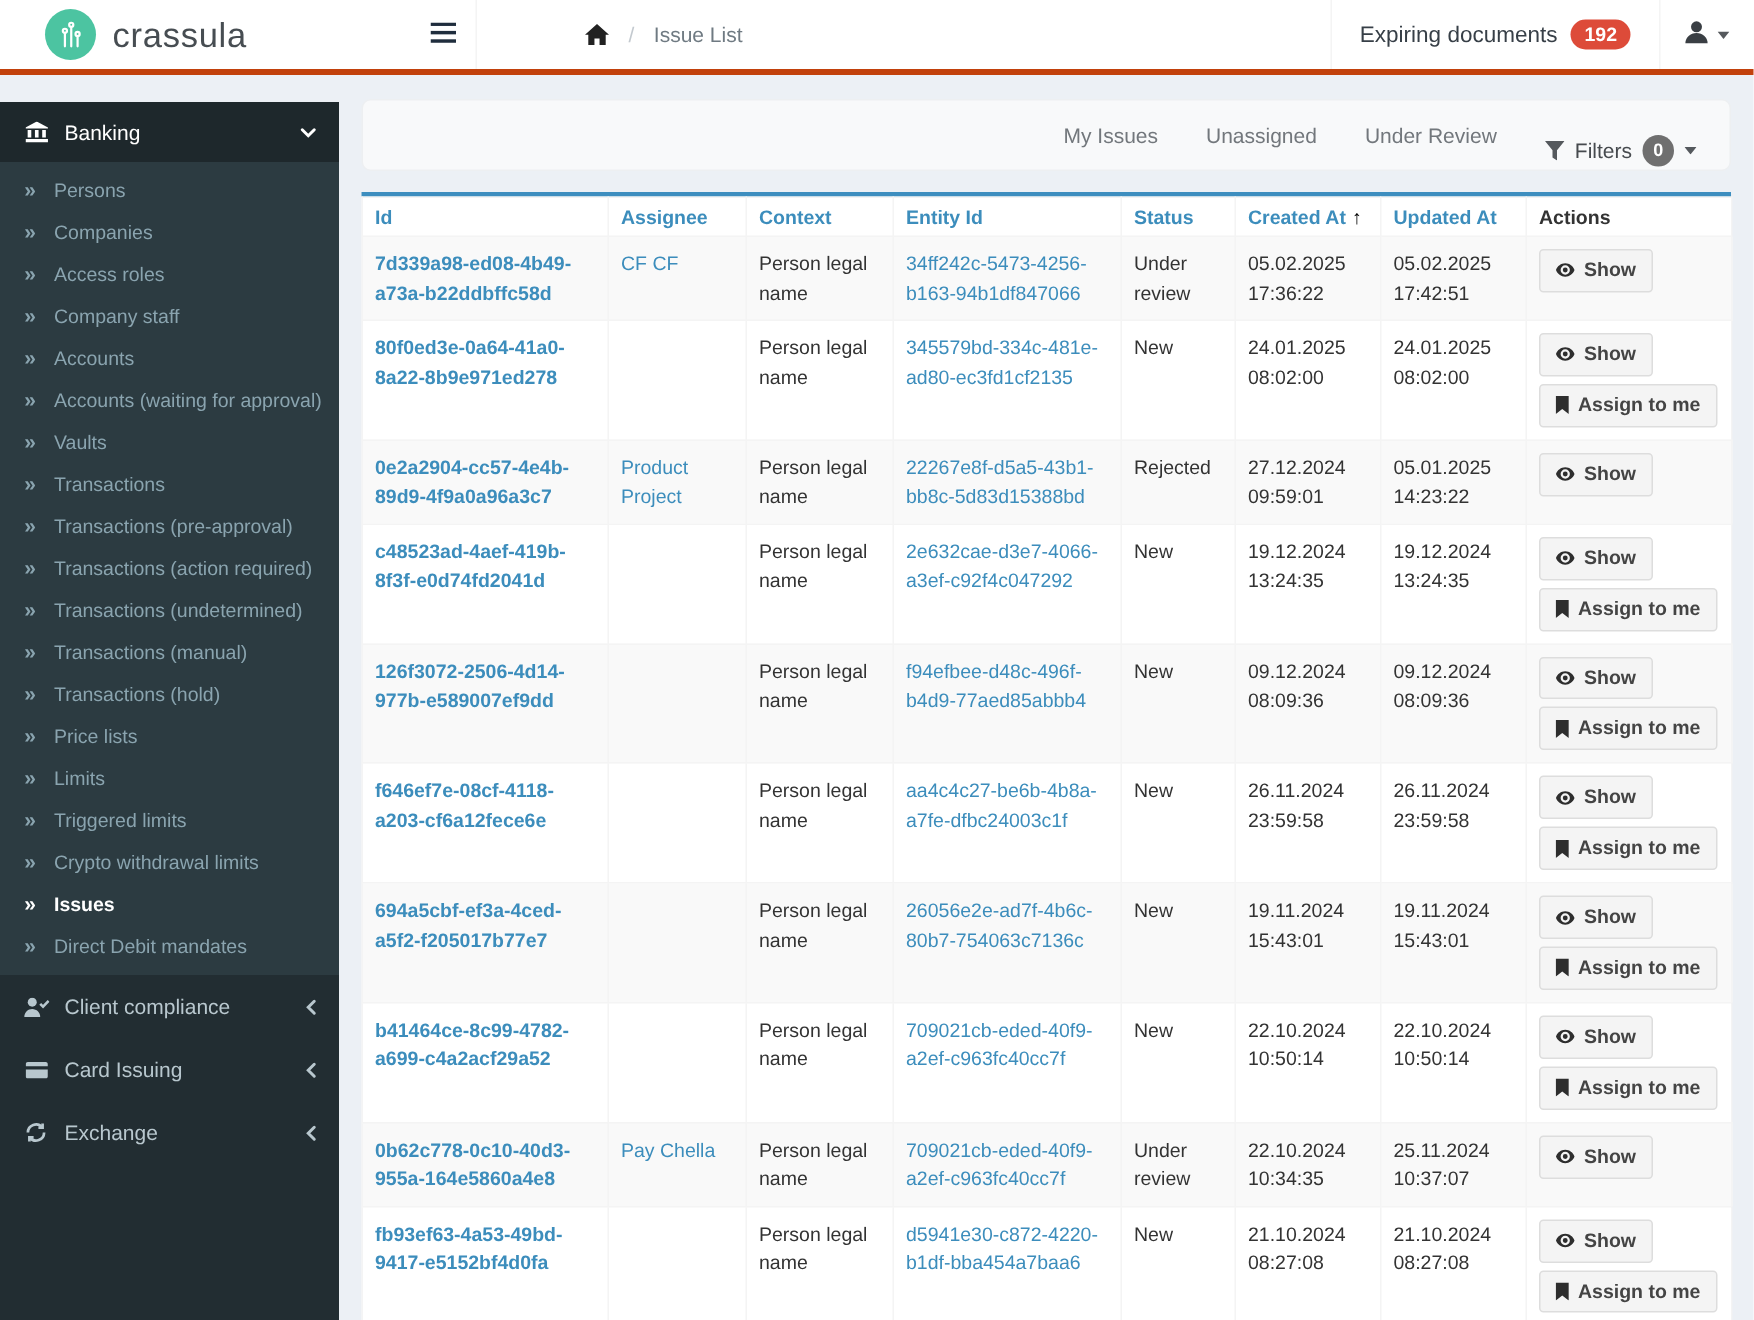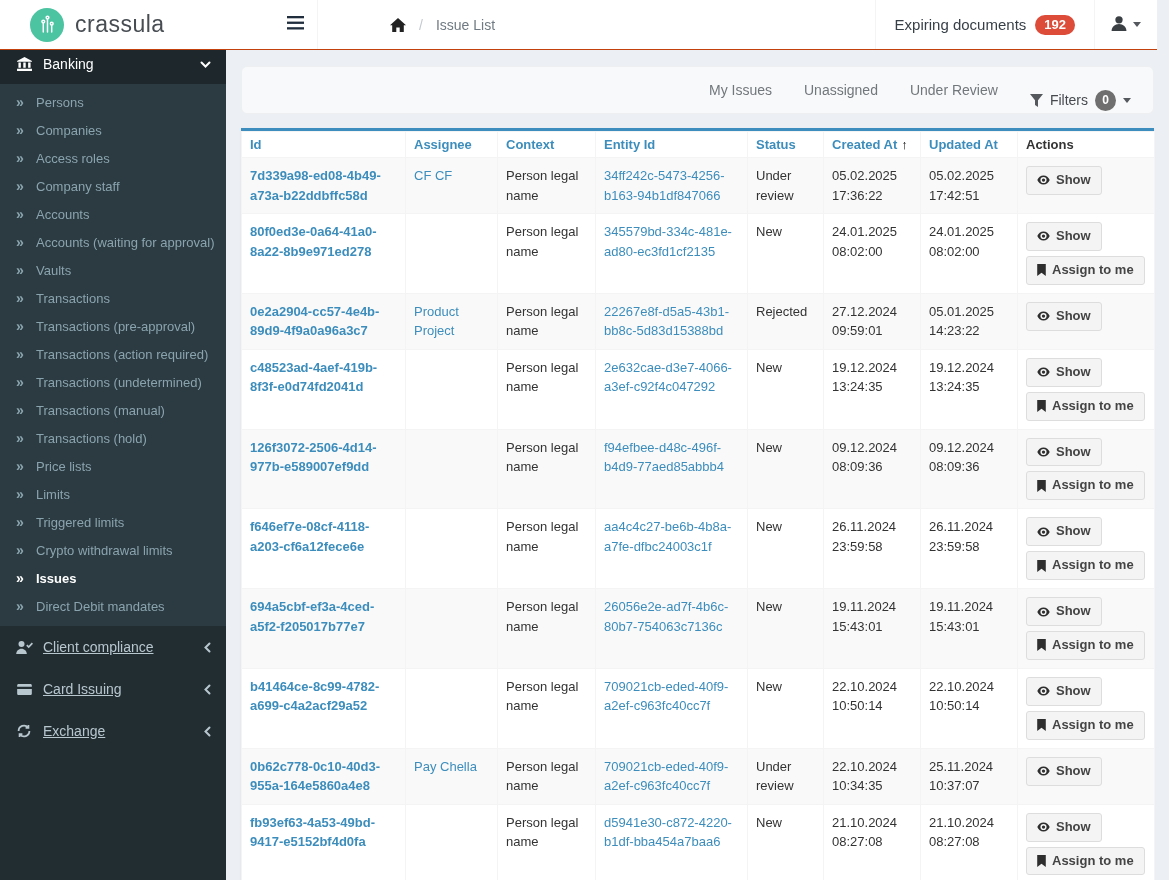--- a/index.html
+++ b/index.html
@@ -5,54 +5,54 @@
   * { box-sizing: border-box; }
   html,body { margin:0; padding:0; }
   body {
     width:1169px; height:880px; overflow:hidden;
     font-family:"Liberation Sans","DejaVu Sans",sans-serif;
     font-size:14px; color:#333; background:#ecf0f5;
   }
   a { text-decoration:none; cursor:pointer; }
 
   
-  .navbar { position:fixed; top:0; left:0; right:12px; height:50px; background:#fff;
-    display:flex; align-items:stretch; z-index:20; border-bottom:1px solid #c2410c;gap:48px; }
+  .navbar { position:fixed; top:0; left:0; right:0; height:50px; background:#fff;
+    display:flex; align-items:stretch; z-index:20; border-bottom:4px solid #c2410c;gap:48px; }
   .brand { width:226px; flex:0 0 226px; display:flex; align-items:center; gap:11px;
     padding-left:30px; background:#fff; }
   .logo-circle { width:34px; height:34px; border-radius:50%; background:#4cc4a1;
     display:flex; align-items:center; justify-content:center; }
   .brand-text { font-size:23px; color:#474d52; letter-spacing:.5px; }
   .hamburger { width:44px; background:none; border:none; border-right:1px solid #f4f4f4;
     display:flex; align-items:center; justify-content:center; color:#1f2d3d; cursor:pointer; }
   .breadcrumb { display:flex; align-items:center; gap:13px; padding-left:24px; }
   .breadcrumb .home { color:#222; display:flex; align-items:center; }
   .breadcrumb .sep { color:#c3c9cf; }
   .breadcrumb .bc-page { color:#6f7a82; }
   .nav-right { margin-left:auto; display:flex; align-items:stretch; }
   .expiring { display:flex; align-items:center; gap:9px; padding:0 19px;
     border-left:1px solid #f4f4f4; border-right:1px solid #f4f4f4; color:#373f47; font-size:15px; }
   .badge-red { background:#dd4b39; color:#fff; font-size:13px; font-weight:bold;
     border-radius:10px; padding:2px 9px; line-height:16px; }
   .user-menu { width:62px; background:none; border:none; cursor:pointer;
     display:flex; align-items:center; justify-content:center; gap:6px; color:#3a3f44; }
 
   
-  .sidebar { position:fixed; top:44px; left:0; bottom:0; width:226px; background:#222d32; z-index:15; }
+  .sidebar { position:fixed; top:68px; left:0; bottom:0; width:226px; background:#222d32; z-index:15; }
   .menu-header { display:flex; align-items:center; gap:10px; padding:12px 15px;
     background:#1e282c; color:#fff; font-size:14px; }
   .menu-header .sic { width:18px; display:flex; justify-content:center; }
   .menu-header .chev { margin-left:auto; display:flex; }
   .submenu { background:#2c3b41; padding:4px 0 6px 0; }
   .sub-item { display:flex; align-items:center; gap:8px; padding:6px 4px 6px 12px;
     color:#8aa4af; font-size:13px; white-space:nowrap; overflow:hidden; }
   .sub-item .dbl { width:16px; text-align:center; font-weight:bold; font-size:14px; flex:0 0 16px; }
   .sub-item.active { color:#fff; font-weight:bold; }
   .section-link { display:flex; align-items:center; gap:10px; padding:13px 15px;
-    color:#b8c7ce; font-size:14px;text-decoration:underline; }
+    color:#b8c7ce; font-size:14px; }
   .section-link .sic { width:18px; display:flex; justify-content:center; }
   .section-link .chev { margin-left:auto; display:flex; }
 
   
   .content { margin-left:226px; padding:66px 15px 0 15px; }
   .tab-card { background:#f8f9fa; border:1px solid #edeff1; border-radius:6px; height:48px;
     display:flex; align-items:center; justify-content:flex-end; gap:32px; padding:0 22px; }
   .tab { color:#72777c; }
   .filters { display:flex; align-items:center; gap:7px; color:#464a4e;margin-top:20px; }
   .filters .f-icon { color:#55595d; display:flex; }

